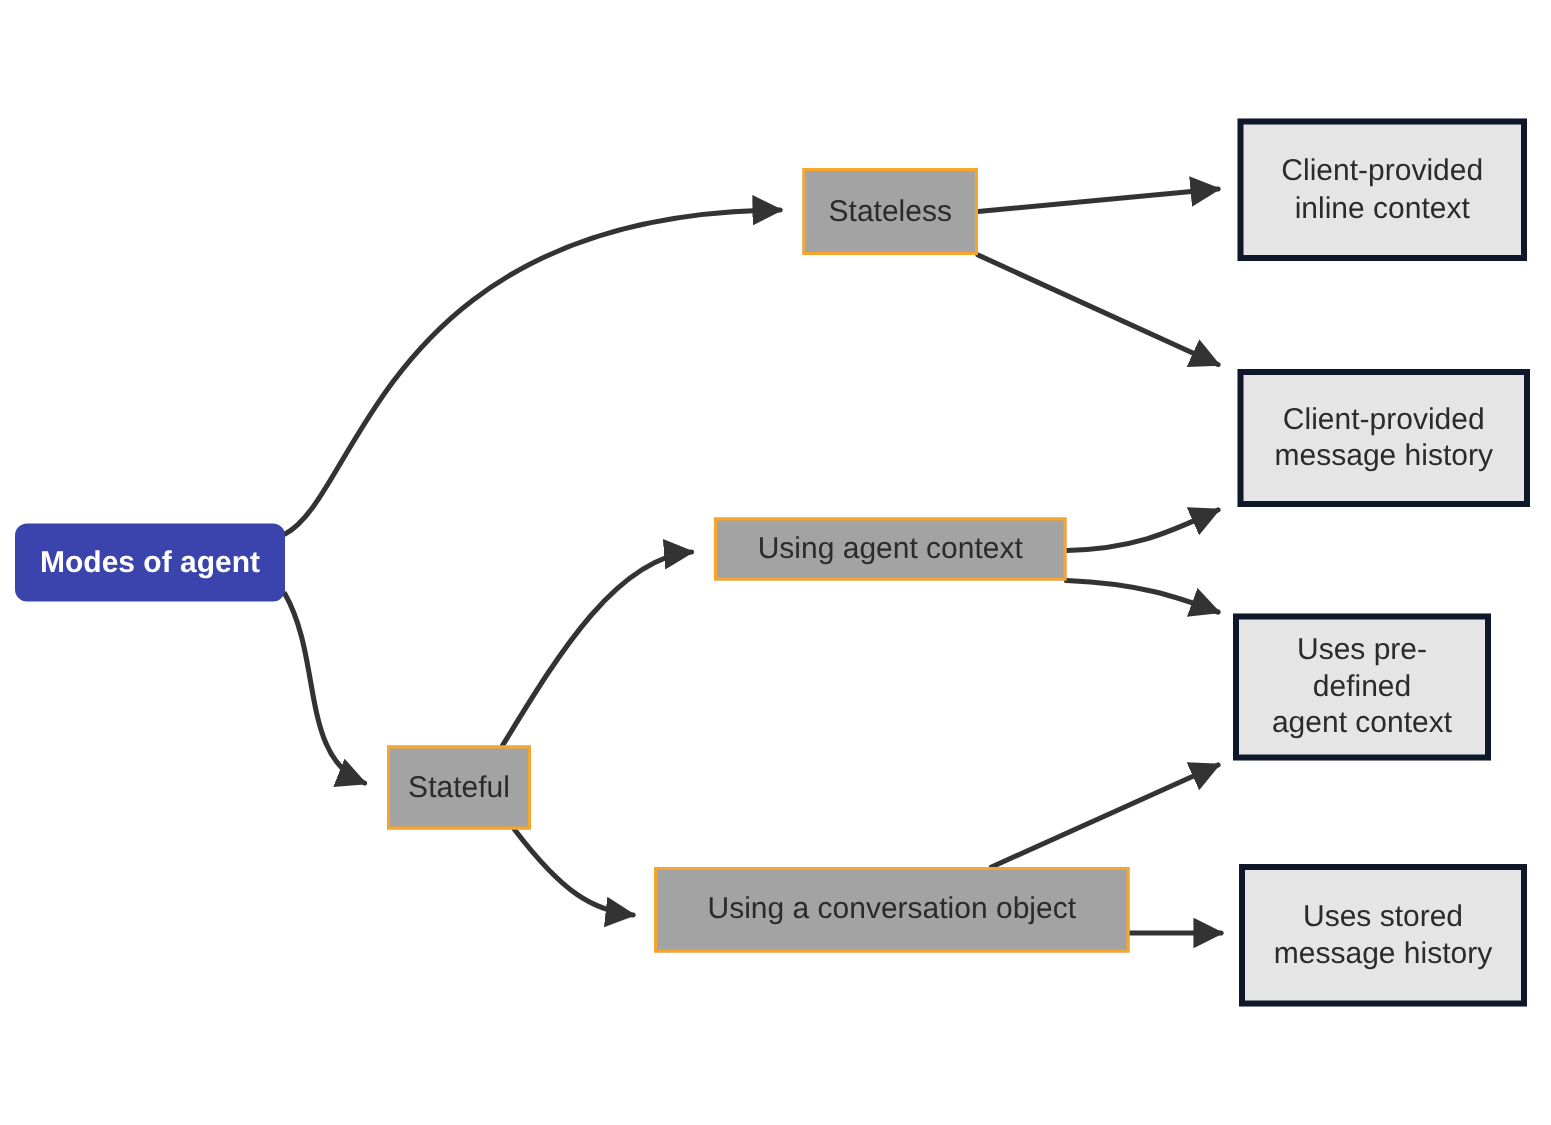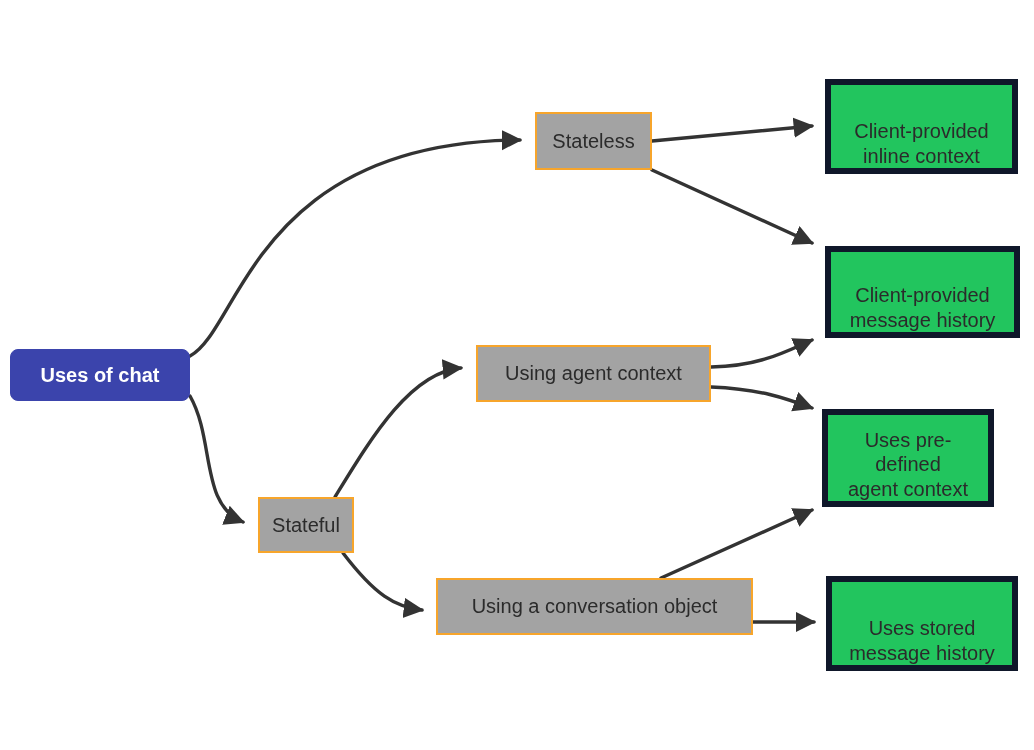--- a/index.html
+++ b/index.html
@@ -48,25 +48,24 @@
     font-size: 20px;
     font-weight: bold;
   }
   .node-branch {
     background: #a3a3a3;
     border: 2px solid #f7a52b;
     color: #2b2b2b;
     font-size: 20px;
   }
   .node-leaf {
-    background: #22c55e;
-    border: 6px solid #0f172a;
+    background: #e5e5e5;
+    border: 4px solid #0f172a;
     color: #2b2b2b;
     font-size: 20px;
-    align-items: flex-end;
   }
   .node-label {
     display: block;
     white-space: pre-line;
     padding: 0 6px;
   }
 </style>
 </head>
 <body>
 
@@ -87,29 +86,29 @@
         <path class="edge-path" d="M 343 553 C 375 595 395 607 422 610" marker-end="url(#arrowhead)" stroke="#333333"></path>
         <path class="edge-path" d="M 711 367 C 760 366 785 352 812 340" marker-end="url(#arrowhead)" stroke="#333333"></path>
         <path class="edge-path" d="M 711 387 C 760 389 785 398 812 408" marker-end="url(#arrowhead)" stroke="#333333"></path>
         <path class="edge-path" d="M 661 578 L 812 510" marker-end="url(#arrowhead)" stroke="#333333"></path>
         <path class="edge-path" d="M 753 622 L 814 622" marker-end="url(#arrowhead)" stroke="#333333"></path>
       </g>
   </svg>
 
   <div id="nodes-layer">
       <div class="node node-root" style="left: 10px; top: 349px; width: 180px; height: 52px;">
-        <span class="node-label">Uses of chat</span>
+        <span class="node-label">Modes of agent</span>
       </div>
       <div class="node node-branch" style="left: 535px; top: 112px; width: 117px; height: 58px;">
         <span class="node-label">Stateless</span>
       </div>
       <div class="node node-branch" style="left: 258px; top: 497px; width: 96px; height: 56px;">
         <span class="node-label">Stateful</span>
       </div>
-      <div class="node node-branch" style="left: 476px; top: 345px; width: 235px; height: 57px;">
+      <div class="node node-branch" style="left: 476px; top: 345px; width: 235px; height: 42px;">
         <span class="node-label">Using agent context</span>
       </div>
       <div class="node node-branch" style="left: 436px; top: 578px; width: 317px; height: 57px;">
         <span class="node-label">Using a conversation object</span>
       </div>
       <div class="node node-leaf" style="left: 825px; top: 79px; width: 193px; height: 95px;">
         <span class="node-label">Client-provided
 inline context</span>
       </div>
       <div class="node node-leaf" style="left: 825px; top: 246px; width: 195px; height: 92px;">

